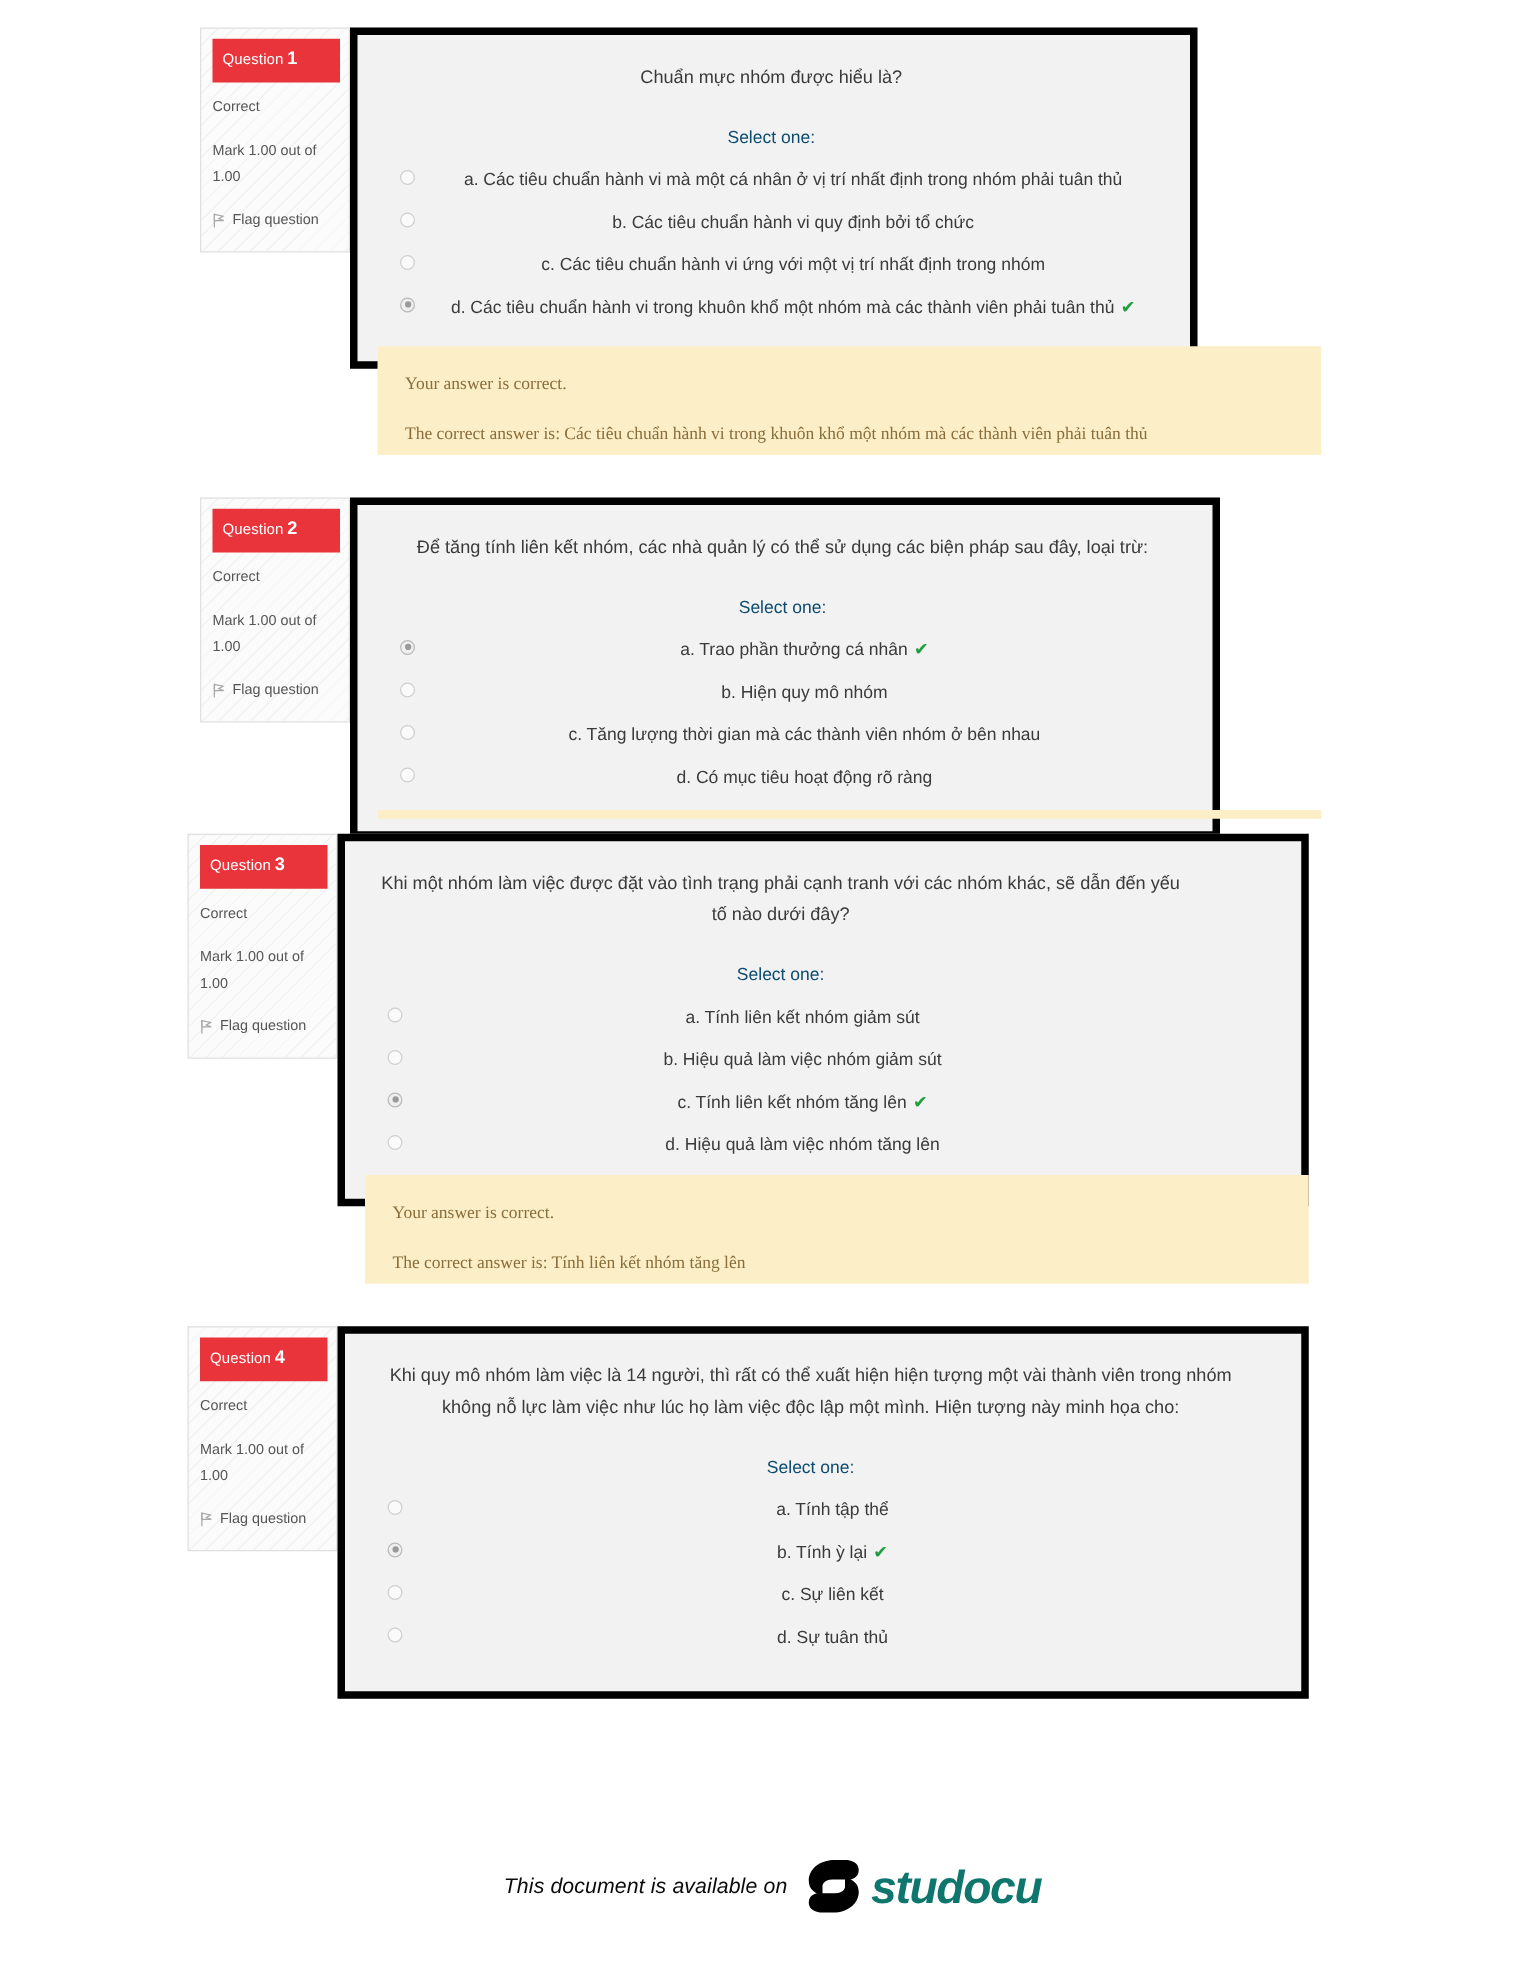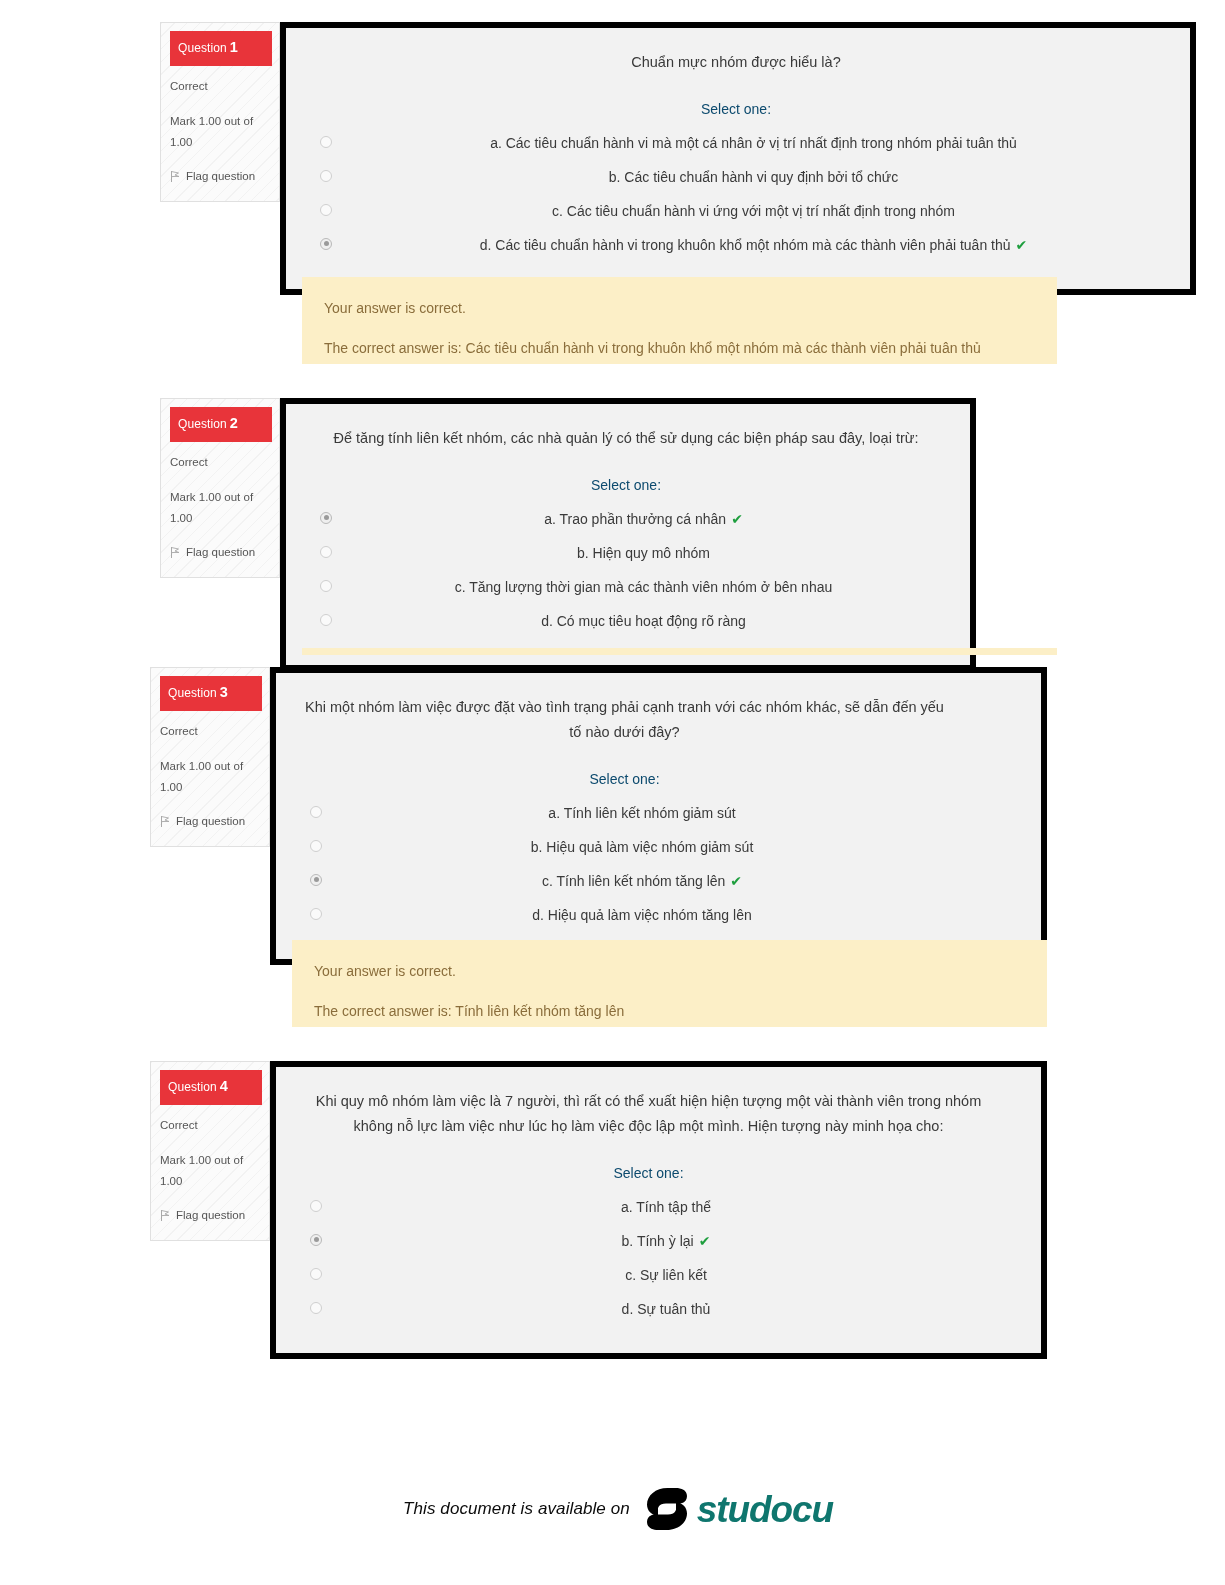--- a/index.html
+++ b/index.html
@@ -123,20 +123,21 @@
   }
 
   
   .feedback {
     position: absolute;
     background: #fcefc7;
     color: #8a6d3b;
     padding: 20px 22px 22px 22px;
     font-size: 14px;
     line-height: 1.6;
+    font-family: Liberation Serif, serif;
   }
   .feedback .fb-line { margin: 0 0 18px 0; }
   .feedback .fb-line:last-child { margin-bottom: 0; }
   .feedback-sliver {
     position: absolute;
     background: #fcefc7;
   }
 
   
   .footer {
@@ -157,21 +158,21 @@
     font-size: 37px;
     font-weight: bold;
     color: #0f766e;
     letter-spacing: -1.1px;
     line-height: 1;
   }
 </style>
 </head>
 <body>
 
-<div class="qblock" style="left:160px; top:22px; width:1036px;">
+<div class="qblock" style="left:160px; top:22px; width:798px;">
   <div class="qinfo">
     <span class="qnum-badge">
       <span>Question</span><span class="num">1</span>
     </span>
     <span class="qstate">Correct</span>
     <span class="qmark"><span>Mark 1.00 out of</span><br><span>1.00</span></span>
     <span class="qflag">
       <svg class="flag-ico" viewBox="0 0 11 13">
           <path d="M1.5 1 L1.5 12" stroke="#777" stroke-width="1" fill="none"></path>
           <path d="M1.5 1.5 L8.5 3 L5 5 L9 6.5 L1.5 6.5 Z" stroke="#777" stroke-width=".9" fill="none"></path>
@@ -302,21 +303,21 @@
     <span class="qmark"><span>Mark 1.00 out of</span><br><span>1.00</span></span>
     <span class="qflag">
       <svg class="flag-ico" viewBox="0 0 11 13">
           <path d="M1.5 1 L1.5 12" stroke="#777" stroke-width="1" fill="none"></path>
           <path d="M1.5 1.5 L8.5 3 L5 5 L9 6.5 L1.5 6.5 Z" stroke="#777" stroke-width=".9" fill="none"></path>
         </svg>
       <span>Flag question</span>
     </span>
   </div>
   <div class="qpanel" style="padding-right:42px;">
-    <p class="qtext">Khi quy mô nhóm làm việc là 7 người, thì rất có thể xuất hiện hiện tượng một vài thành viên trong nhóm không nỗ lực làm việc như lúc họ làm việc độc lập một mình. Hiện tượng này minh họa cho:</p>
+    <p class="qtext">Khi quy mô nhóm làm việc là 14 người, thì rất có thể xuất hiện hiện tượng một vài thành viên trong nhóm không nỗ lực làm việc như lúc họ làm việc độc lập một mình. Hiện tượng này minh họa cho:</p>
     <p class="select-one">Select one:</p>
     <ul class="opts">
       <li class="opt">
         <span class="radio"></span>
         <span class="opt-label">a. Tính tập thể</span>
       </li>
       <li class="opt">
         <span class="radio checked"></span>
         <span class="opt-label"><span>b. Tính ỳ lại</span><span class="tick">✔</span></span>
       </li>

